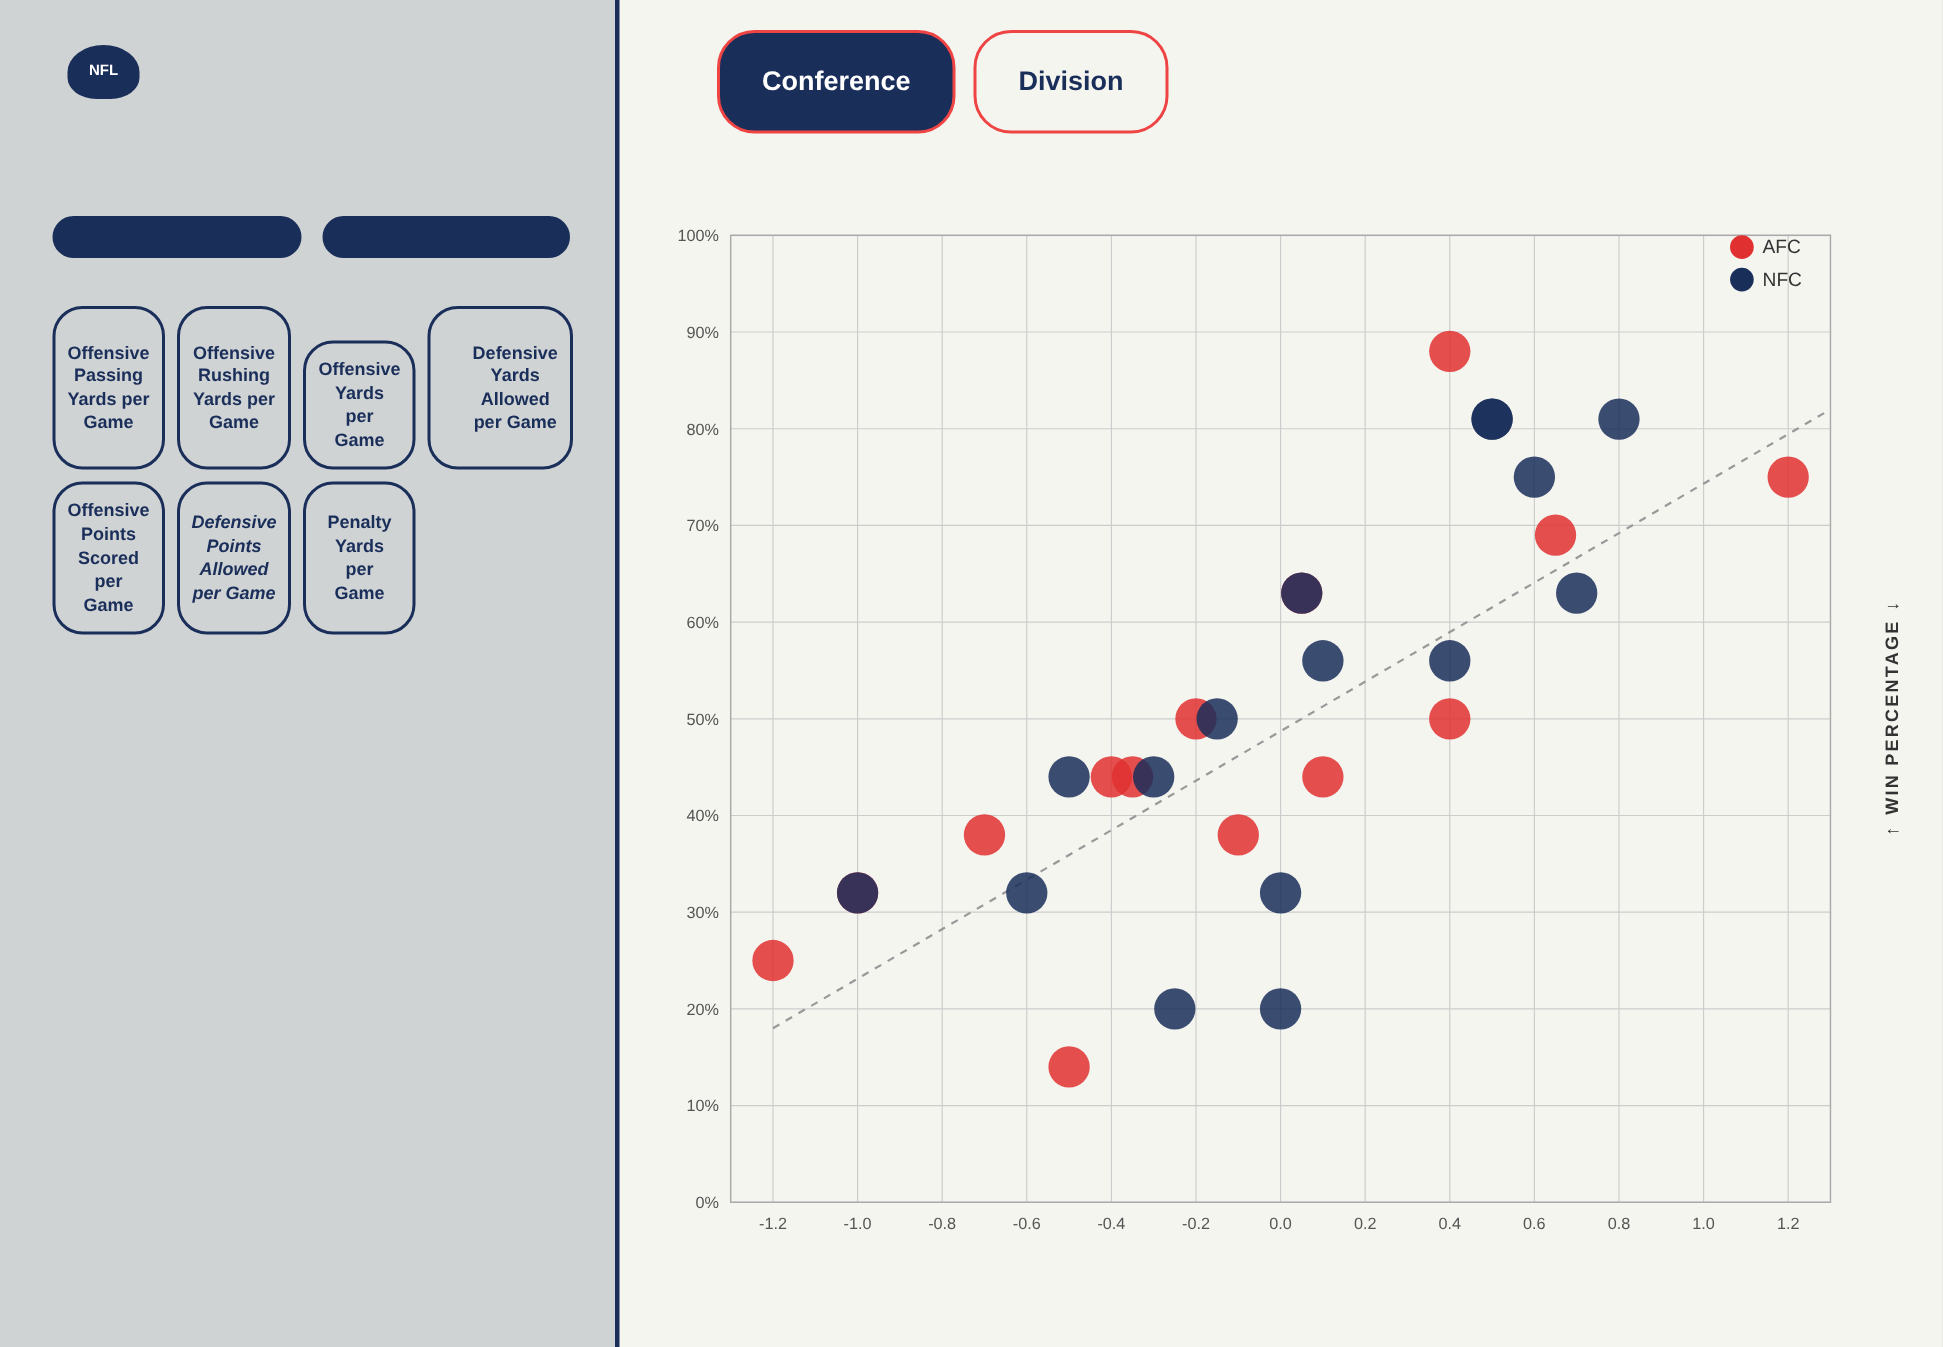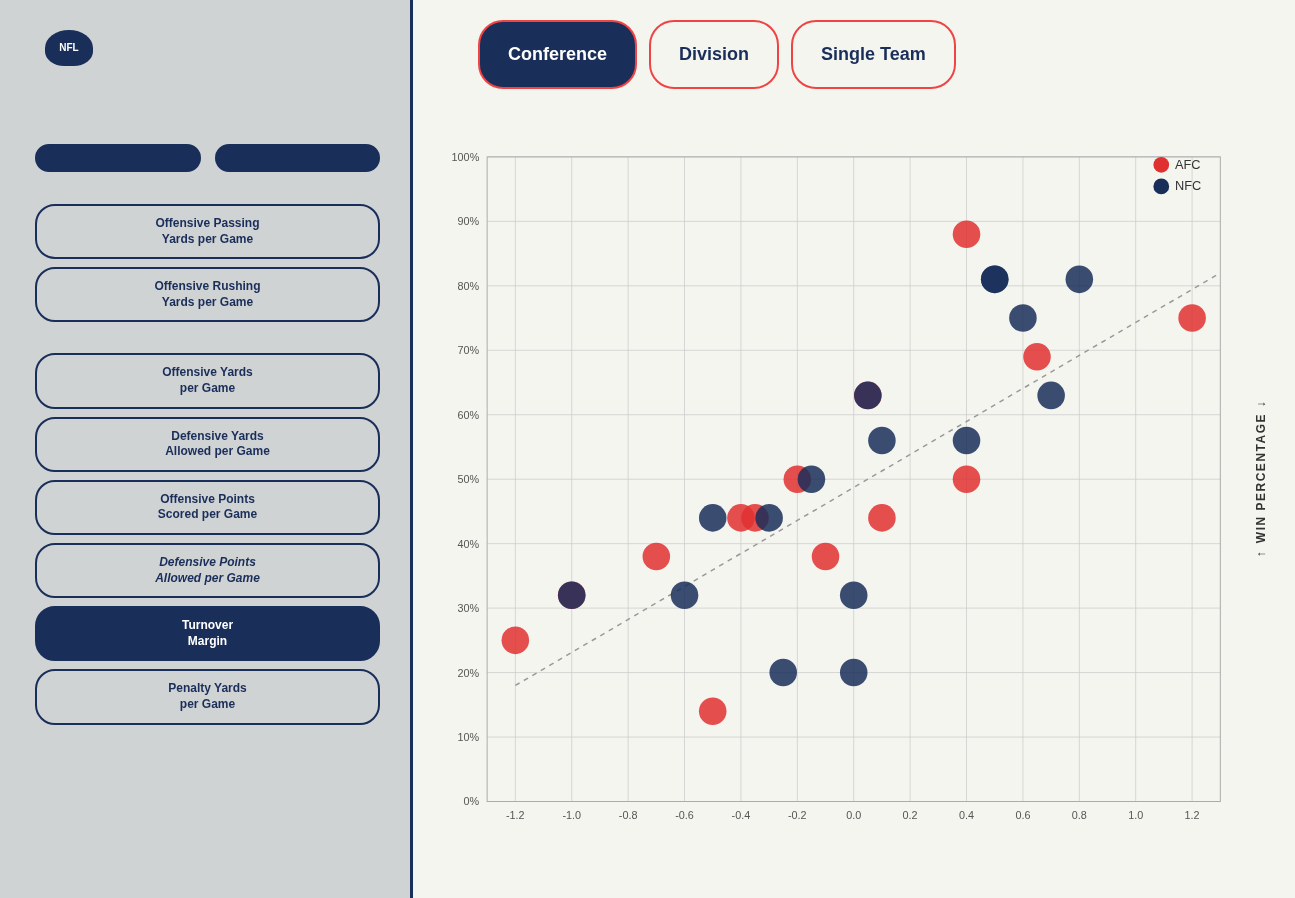--- a/index.html
+++ b/index.html
@@ -105,21 +105,21 @@
     }
 
     #metric-label {
       font-size: 13px;
       color: #333;
       margin-bottom: 10px;
     }
 
     #metric-buttons {
       display: grid;
-      grid-template-columns: 1fr;
+      grid-template-columns: 1fr 1fr 1fr 1fr;
       gap: 8px;
     }
 
     .metric-btn {
       padding: 10px 8px;
       border-radius: 20px;
       border: 2px solid #1a2e5a;
       background: transparent;
       color: #1a2e5a;
       font-weight: bold;
@@ -258,34 +258,31 @@
       <button class="metric-btn" style="white-space: pre-line;">Offensive Rushing
 Yards per Game</button>
       <button class="metric-btn" style="white-space: pre-line; margin-top: 23px;">Offensive Yards
 per Game</button>
       <button class="metric-btn" style="white-space: pre-line; padding-left: 28px;">Defensive Yards
 Allowed per Game</button>
       <button class="metric-btn" style="white-space: pre-line;">Offensive Points
 Scored per Game</button>
       <button class="metric-btn" style="white-space: pre-line; font-style: italic;">Defensive Points
 Allowed per Game</button>
-      <button class="metric-btn active" style="white-space: pre-line;">Turnover
-Margin</button>
       <button class="metric-btn" style="white-space: pre-line;">Penalty Yards
 per Game</button>
     </div>
 </div>
 
 <div id="right-panel">
   <div id="top-controls">
     <span id="click-highlight-label"></span>
     <div id="highlight-buttons" style="display:flex;gap:12px;">
     <button class="highlight-btn active">Conference</button>
         <button class="highlight-btn">Division</button>
-        <button class="highlight-btn">Single Team</button>
       </div>
   </div>
 
   <div id="chart-area">
     <div id="scatter-wrapper">
       <div id="scatter-svg-container">
         <svg id="scatter" viewBox="0 0 820 720" preserveAspectRatio="xMidYMid meet">
 
         <rect x="55" y="20" width="745" height="655" fill="#f5f5f0"></rect>
             <line x1="55" x2="800" y1="675" y2="675" stroke="#ccc" stroke-width="0.8"></line>

